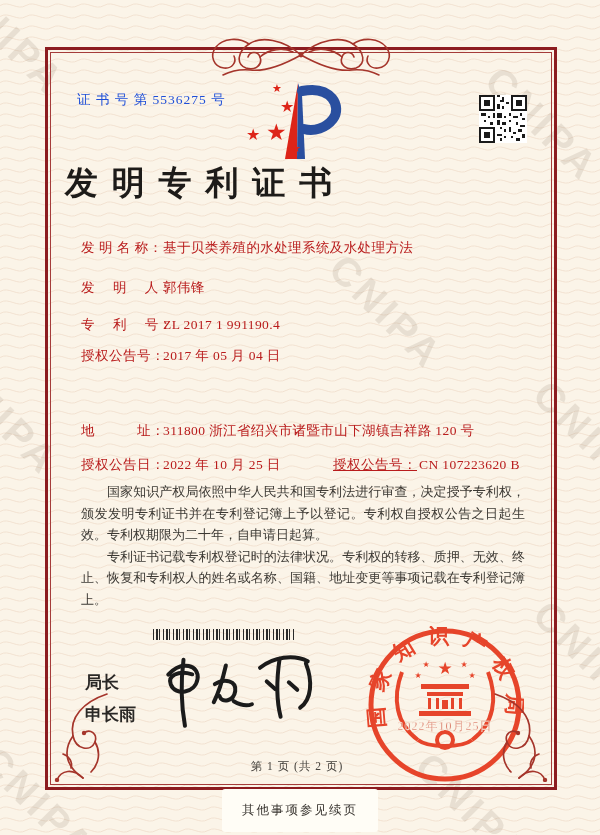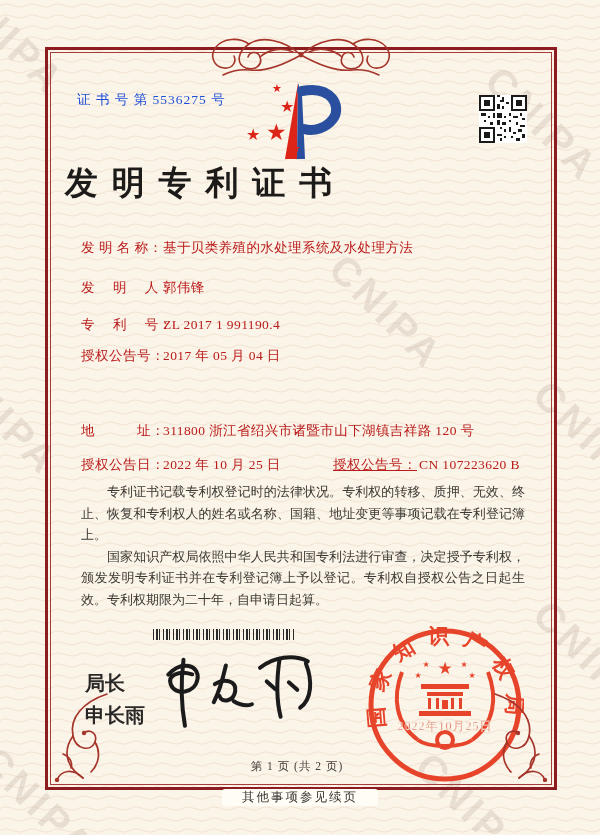--- a/index.html
+++ b/index.html
@@ -73,34 +73,34 @@
     background:repeating-linear-gradient(90deg,
       #2a2a2a 0 1px, transparent 1px 3px,
       #2a2a2a 3px 5px, transparent 5px 6px,
       #2a2a2a 6px 7px, transparent 7px 10px);
   }
   .signature { position:absolute; left:98px; top:586px; width:176px; height:96px; }
 
   .signer {
     position:absolute; left:34px; top:614px;
     font-family:"Liberation Sans","DejaVu Sans",sans-serif;
-    font-size:20px; font-weight:bold; color:#2a2826; line-height:32px;
+    font-size:17px; font-weight:bold; color:#2a2826; line-height:32px;
   }
 
   .seal { position:absolute; left:315px; top:573px; width:158px; height:158px; mix-blend-mode:multiply; }
 
   .page-info {
     position:absolute; left:0; right:8px; top:706px;
     text-align:center; font-size:11.5px; color:#45413c; letter-spacing:1px;
   }
   .footer-note {
     position:absolute; left:50%; top:789px; transform:translateX(-50%);
     z-index:3;
     font-size:12.5px; color:#37332e; letter-spacing:2px;
-    background:#fffdf6; padding:0 20px; border-radius:3px;
+    background:#fffdf6; padding:13px 20px; border-radius:3px;
   }
 </style>
 </head>
 <body>
 
 <svg class="guilloche" width="600" height="835" aria-hidden="true">
   <defs>
     <pattern id="gw" width="52" height="11" patternUnits="userSpaceOnUse">
       <path d="M0,5.5 C9,0 17,11 26,5.5 C35,0 43,11 52,5.5" fill="none" stroke="#e9cfba" stroke-width="0.9"></path>
     </pattern>
@@ -239,22 +239,22 @@
     <span class="flabel">地　　　址：</span><span class="fvalue">311800 浙江省绍兴市诸暨市山下湖镇吉祥路 120 号</span>
   </div>
   <div class="row" style="top:403px">
     <span class="flabel">授权公告日：</span><span class="fvalue">2022 年 10 月 25 日</span>
     <span class="pair2">
       <span class="flabel">授权公告号：</span><span class="fvalue">CN 107223620 B</span>
     </span>
   </div>
 
   <div class="body-text">
+    <p>国家知识产权局依照中华人民共和国专利法进行审查，决定授予专利权，颁发发明专利证书并在专利登记簿上予以登记。专利权自授权公告之日起生效。专利权期限为二十年，自申请日起算。</p>
     <p>专利证书记载专利权登记时的法律状况。专利权的转移、质押、无效、终止、恢复和专利权人的姓名或名称、国籍、地址变更等事项记载在专利登记簿上。</p>
-    <p>国家知识产权局依照中华人民共和国专利法进行审查，决定授予专利权，颁发发明专利证书并在专利登记簿上予以登记。专利权自授权公告之日起生效。专利权期限为二十年，自申请日起算。</p>
   </div>
 
   <div class="barcode"></div>
 
   <svg class="signature" viewBox="0 0 176 96">
     <g fill="none" stroke="#1b1b1b" stroke-width="4" stroke-linecap="round" transform="rotate(-3 88 48)">
       <path d="M36,18 C32,40 31,60 34,84"></path>
       <path d="M20,32 C34,18 52,24 49,38 C46,52 26,54 22,42 C19,33 30,28 44,33"></path>
       <path d="M78,26 C74,40 70,52 64,62"></path>
       <path d="M66,44 C76,38 88,42 86,52 C84,62 72,64 70,56"></path>

